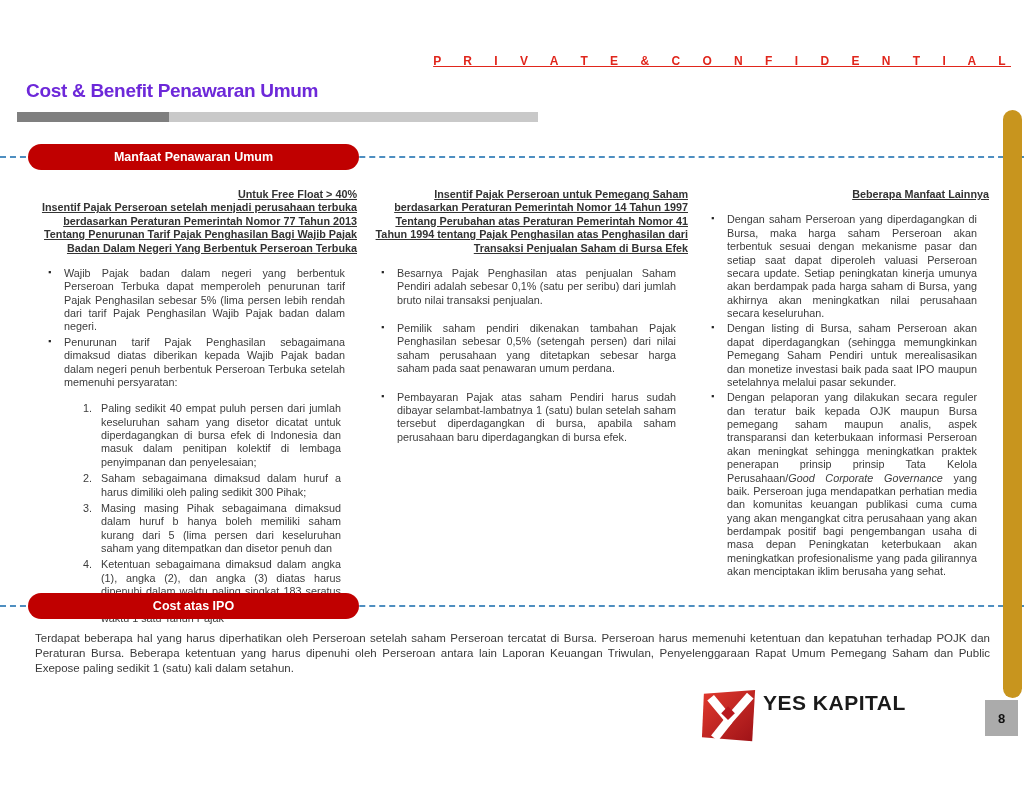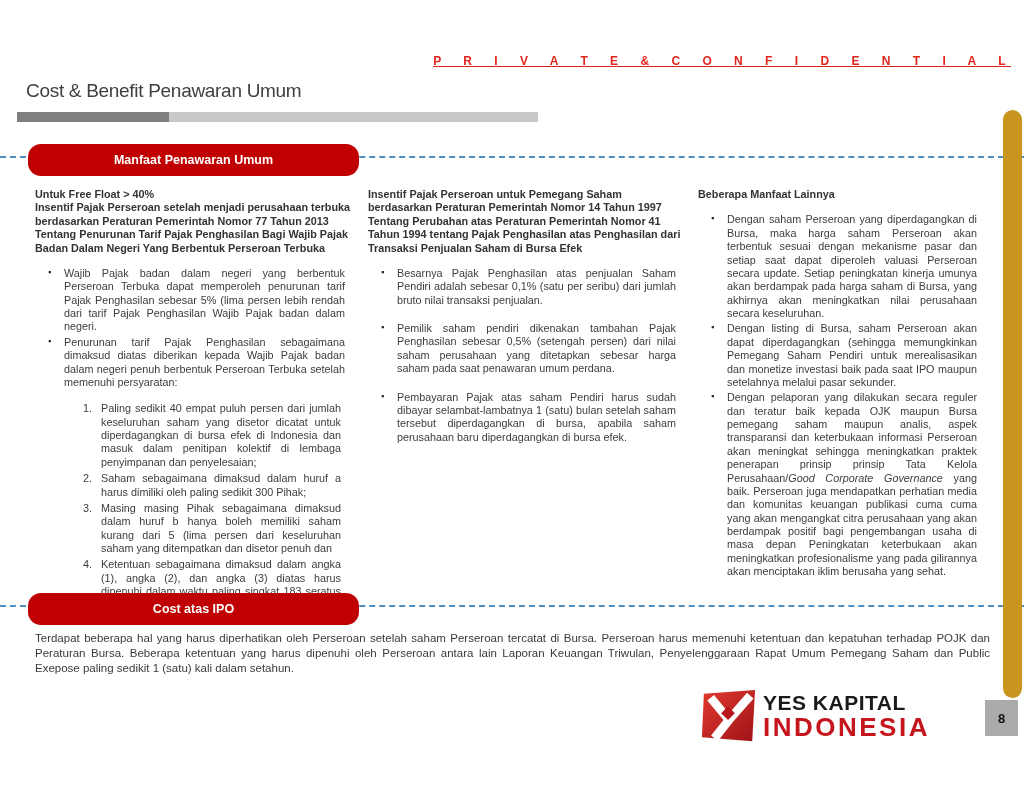--- a/index.html
+++ b/index.html
@@ -2,42 +2,42 @@
 <html style="--red: #C00000; --brightred: #E0261C; --blue: #4E8EC0; --gold: #C8951E; --graybox: #ABABAB; --logored: #C4161C;"><head>
 <meta charset="utf-8">
 <style>
   html,body{margin:0;padding:0;background:#fff;}
   .slide{position:relative;width:1024px;height:791px;background:#ffffff;overflow:hidden;
          font-family:"Liberation Sans",sans-serif;color:#3c3c3c;}
 
   .confidential{position:absolute;top:54px;right:13px;font-size:12px;font-weight:bold;
                 color:var(--brightred);letter-spacing:5.5px;word-spacing:8px;text-decoration:underline;}
 
-  .page-title{position:absolute;left:26px;top:80px;font-size:19px;font-weight:normal;
-              color:#404040;letter-spacing:-0.3px;}
+  .page-title{position:absolute;left:26px;top:80px;font-size:19px;font-weight:bold;
+              color:#6d28d9;letter-spacing:-0.3px;}
 
   .progress-track{position:absolute;left:17px;top:112px;width:521px;height:10px;background:#c9c9c9;}
   .progress-fill{width:152px;height:10px;background:#7f7f7f;}
 
   .dashed-line{position:absolute;left:0;width:1024px;height:0;border-top:2px dashed var(--blue);z-index:1;}
   .dashed-1{top:156px;} .dashed-2{top:605px;}
 
   .gold-bar{position:absolute;left:1003px;top:110px;width:19px;height:588px;border-radius:10px;
             background:var(--gold);z-index:2;}
 
-  .pill{position:absolute;left:28px;width:331px;height:32px;background:var(--red);
+  .pill{position:absolute;left:28px;width:331px;height:26px;background:var(--red);
         border-radius:13px;z-index:3;display:flex;align-items:center;justify-content:center;}
   .pill-1{top:144px;} .pill-2{top:593px;}
   .pill span{color:#fff;font-weight:bold;font-size:12.5px;}
 
   .col{position:absolute;top:188px;font-size:10.8px;line-height:1.24;}
   .col-1{left:35px;width:322px;}
   .col-2{left:368px;width:320px;}
   .col-3{left:698px;width:291px;}
-  .col-heading{font-weight:bold;text-align:left;white-space:pre-line;margin-bottom:6px;color:#333;}
+  .col-heading{font-weight:bold;text-align:right;white-space:pre-line;margin-bottom:6px;color:#333;text-decoration:underline;}
 
   ul.bullets{list-style:none;margin:12px;padding:0;}
   ul.bullets>li{position:relative;padding-left:17px;text-align:justify;margin-bottom:2px;}
   ul.bullets>li::before{content:"▪";position:absolute;left:1px;top:0;font-size:9px;color:#222;}
   .col-2 ul.bullets>li{margin-bottom:15px;}
 
   ol.numbered{margin:13px 16px 0 0;padding-left:60px;}
   ol.numbered>li{text-align:justify;padding-left:6px;margin-bottom:3px;}
 
   .cost-paragraph{position:absolute;left:35px;top:631px;width:955px;font-size:11.5px;
@@ -122,21 +122,20 @@
           <stop offset="1" stop-color="#9e1217"></stop>
         </linearGradient>
       </defs>
       <polygon points="4,6 57,2 54,55 2,51" fill="url(#lg)"></polygon>
       <polyline points="11,10 30,33 52,8" fill="none" stroke="#ffffff" stroke-width="9"></polyline>
       <polyline points="30,33 15,52" fill="none" stroke="#ffffff" stroke-width="9"></polyline>
       <rect x="24" y="21" width="10" height="10" fill="#b8161c" transform="rotate(45 29 26)"></rect>
     </svg>
     <div class="logo-text">
       <div class="logo-line1">YES KAPITAL</div>
-      <div class="logo-line2">INDONESIA</div>
     </div>
   </div>
 
   <div class="page-num">
     <span>8</span>
   </div>
 
 </div>
 
 </body></html>

